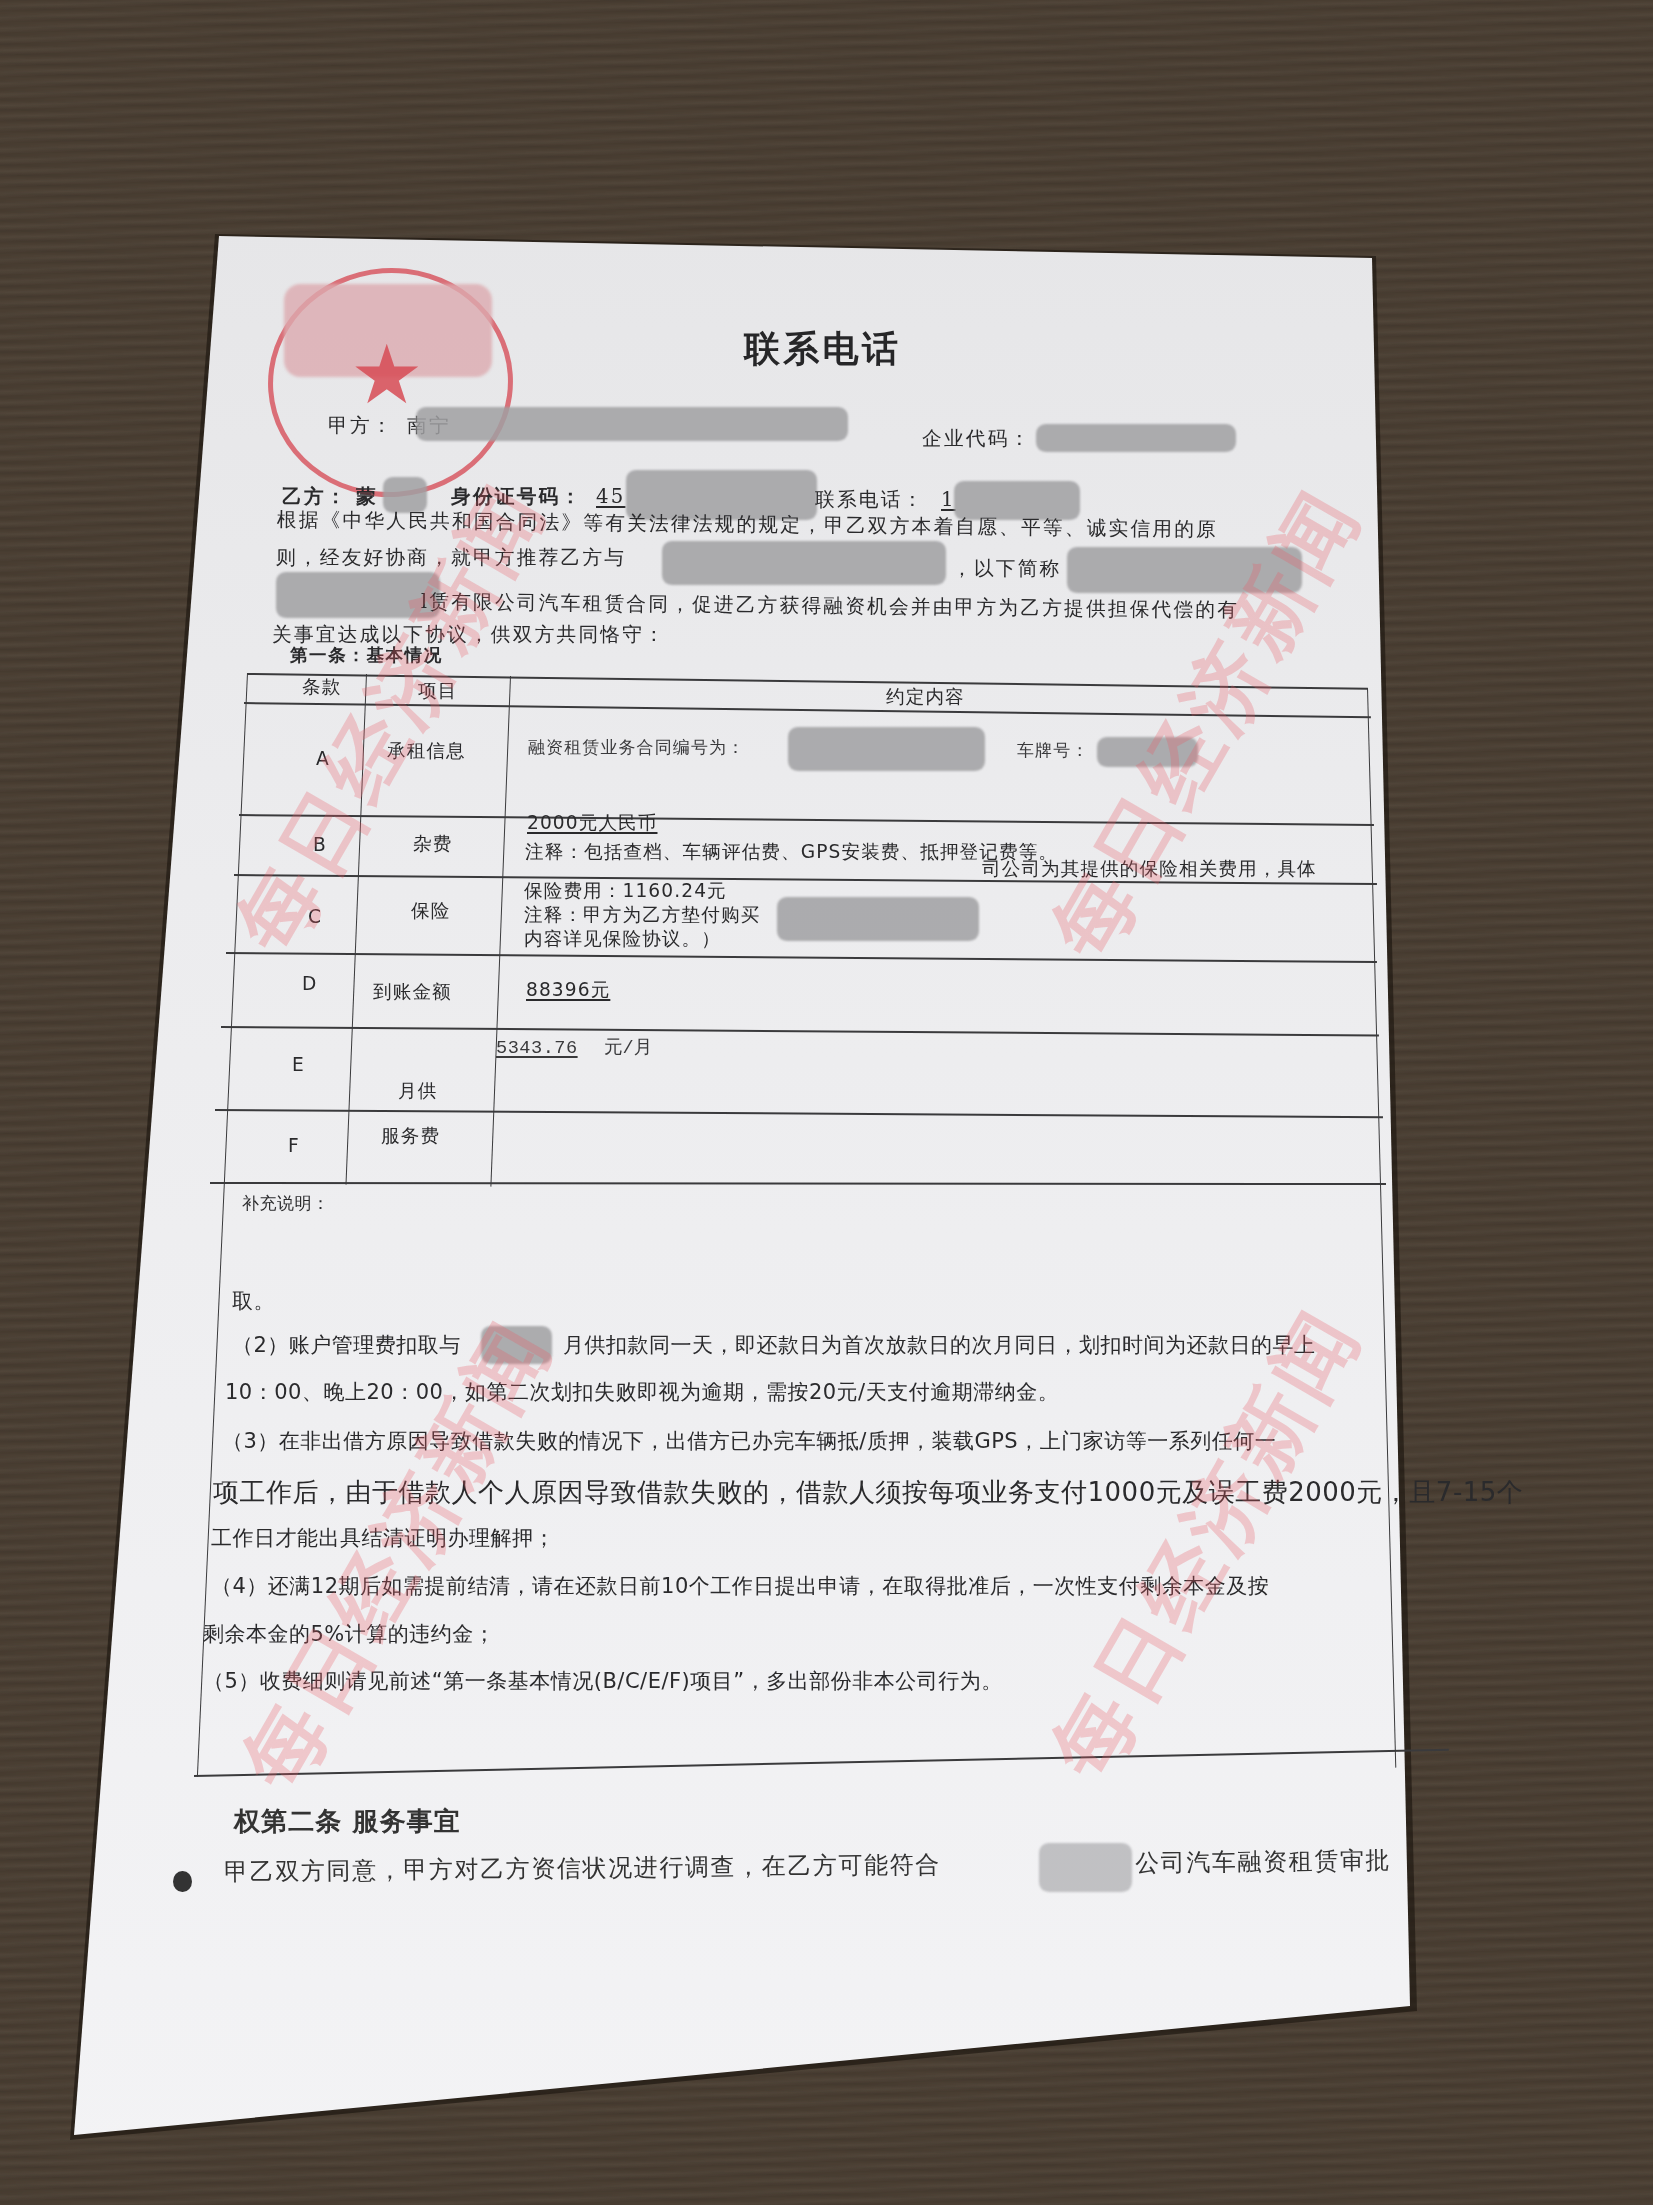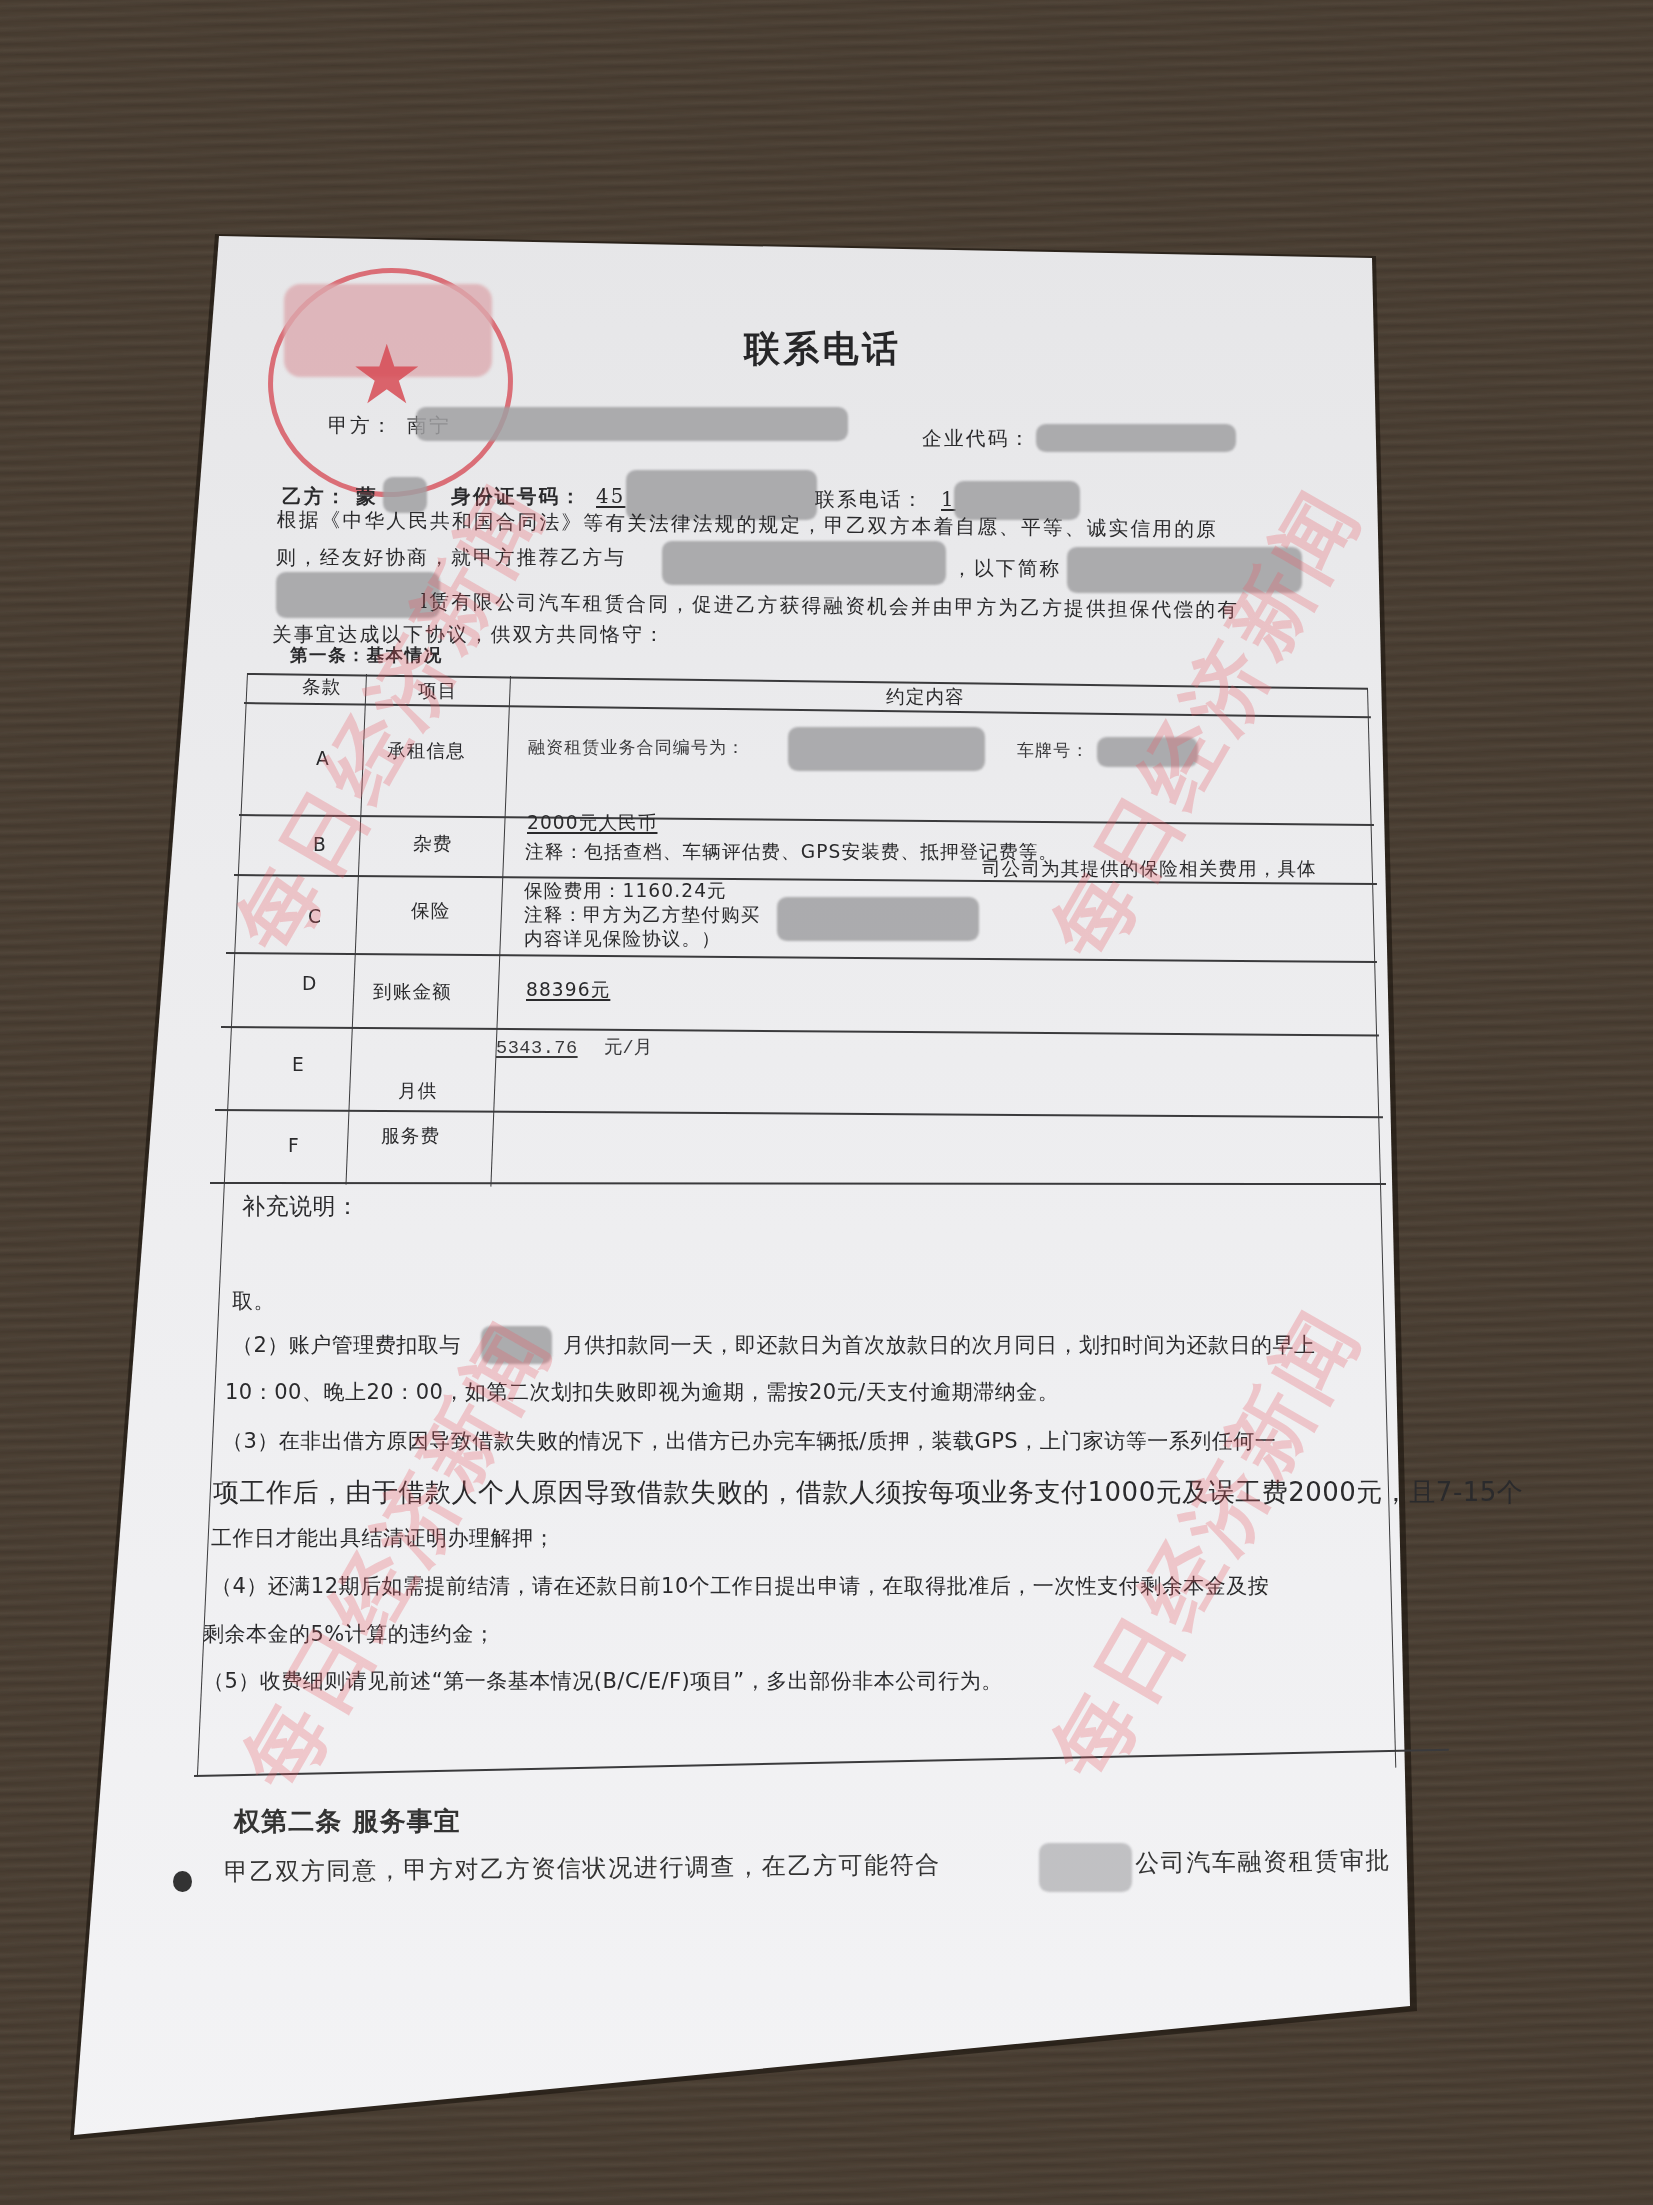--- a/index.html
+++ b/index.html
@@ -22,21 +22,21 @@
     clip-path: polygon(215px 234px, 1376px 256px, 1417px 2011px, 70px 2140px);
     filter: blur(2.2px);
   }
   .layer { position:absolute; left:0; top:0; width:1654px; height:2205px; }
   .t { position:absolute; color:#2a2a2c; white-space:nowrap; line-height:1; }
   .serif { font-family: "DejaVu Serif", "Liberation Serif", serif; }
   .sans { font-family: "DejaVu Sans", "Liberation Sans", sans-serif; }
   .mono { font-family: "Liberation Mono", "DejaVu Sans Mono", monospace; }
   .title { font-size:36px; font-weight:bold; letter-spacing:3.3px; color:#262628; }
   .body1 { font-size:19.7px; letter-spacing:2.2px; }
-  .body2 { font-size:23px; letter-spacing:0.5px; }
+  .body2 { font-size:17px; letter-spacing:0.5px; }
   .cell { font-size:18.6px; letter-spacing:1.1px; }
   .u { text-decoration: underline; text-underline-offset:3.3px; text-decoration-thickness:1.6px; }
   .blur {
     position:absolute; background: rgba(160,160,162,0.85); border-radius:9.8px;
     filter: blur(1.1px);
   }
   .hline, .vline { position:absolute; background:#3a3a3c; transform-origin:0 0; }
   .seal {
     position:absolute; left:268px; top:268px; width:235px; height:219px;
     border:5.5px solid rgba(214,70,80,0.75); border-radius:50%;

